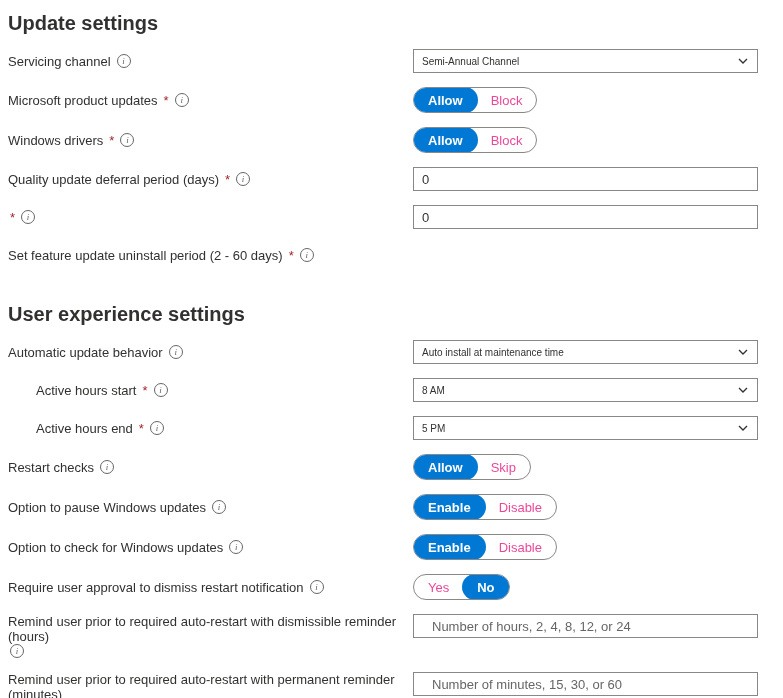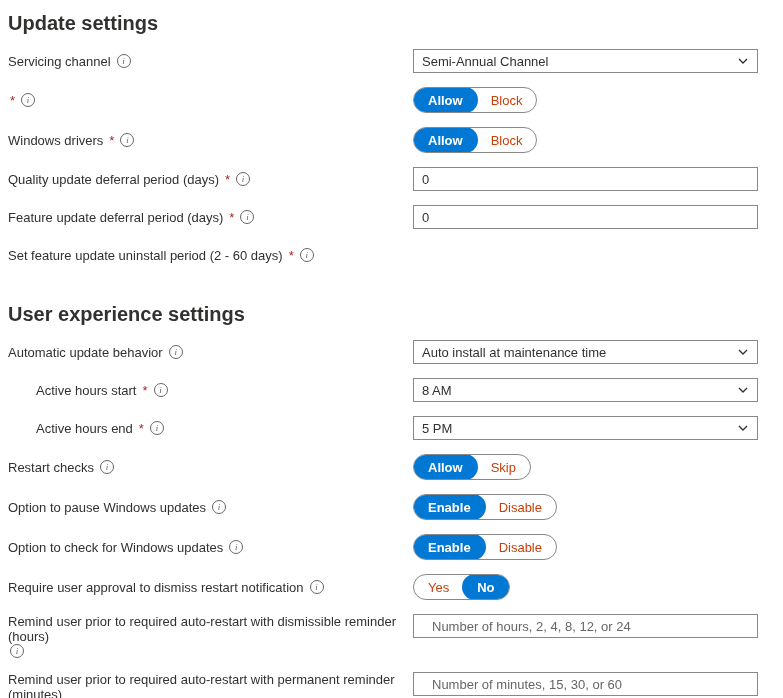--- a/index.html
+++ b/index.html
@@ -58,21 +58,21 @@
   .select {
     width: 345px;
     height: 24px;
     border: 1px solid #8a8886;
     background: #fff;
     display: flex;
     align-items: center;
     justify-content: space-between;
     padding: 0 8px;
     cursor: pointer;
-    font-size: 13px;
+    font-size: 10px;
   }
   .select .chev svg { display:block; }
   .textbox {
     width: 345px;
     height: 24px;
     border: 1px solid #8a8886;
     background: #fff;
     padding: 0 8px;
     display: flex;
     align-items: center;
@@ -88,21 +88,21 @@
     overflow: hidden;
     background: #fff;
     cursor: pointer;
   }
   .pill .seg {
     padding: 0 14px;
     height: 100%;
     display: flex;
     align-items: center;
     font-size: 13px;
-    color: #c2410c;
+    color: #ec4899;
     position: relative;
   }
   .pill .seg.active {
     background: #0078d4;
     color: #fff;
     border-radius: 14px;
     margin: -1px;
     padding: 0 15px;
     height: 26px;
     font-weight: 600;
@@ -127,20 +127,21 @@
           <svg width="12" height="12" viewBox="0 0 12 12">
             <path d="M2 4 L6 8 L10 4" stroke="#323130" stroke-width="1.3" fill="none"></path>
           </svg>
         </span>
     </div>
   </div>
 </div>
 
 <div class="row">
   <div class="label-col">
+    <span class="lbl">Microsoft product updates</span>
     <span class="req">*</span>
     <span class="info-icon">i</span>
   </div>
   <div class="ctrl-col">
     <div class="pill">
       <div class="seg active">Allow</div>
       <div class="seg">Block</div>
     </div>
   </div>
 </div>
@@ -167,21 +168,20 @@
   </div>
   <div class="ctrl-col">
     <div class="textbox">
       <span>0</span>
     </div>
   </div>
 </div>
 
 <div class="row">
   <div class="label-col">
-    <span class="lbl">Feature update deferral period (days)</span>
     <span class="req">*</span>
     <span class="info-icon">i</span>
   </div>
   <div class="ctrl-col">
     <div class="textbox">
       <span>0</span>
     </div>
   </div>
 </div>
 

